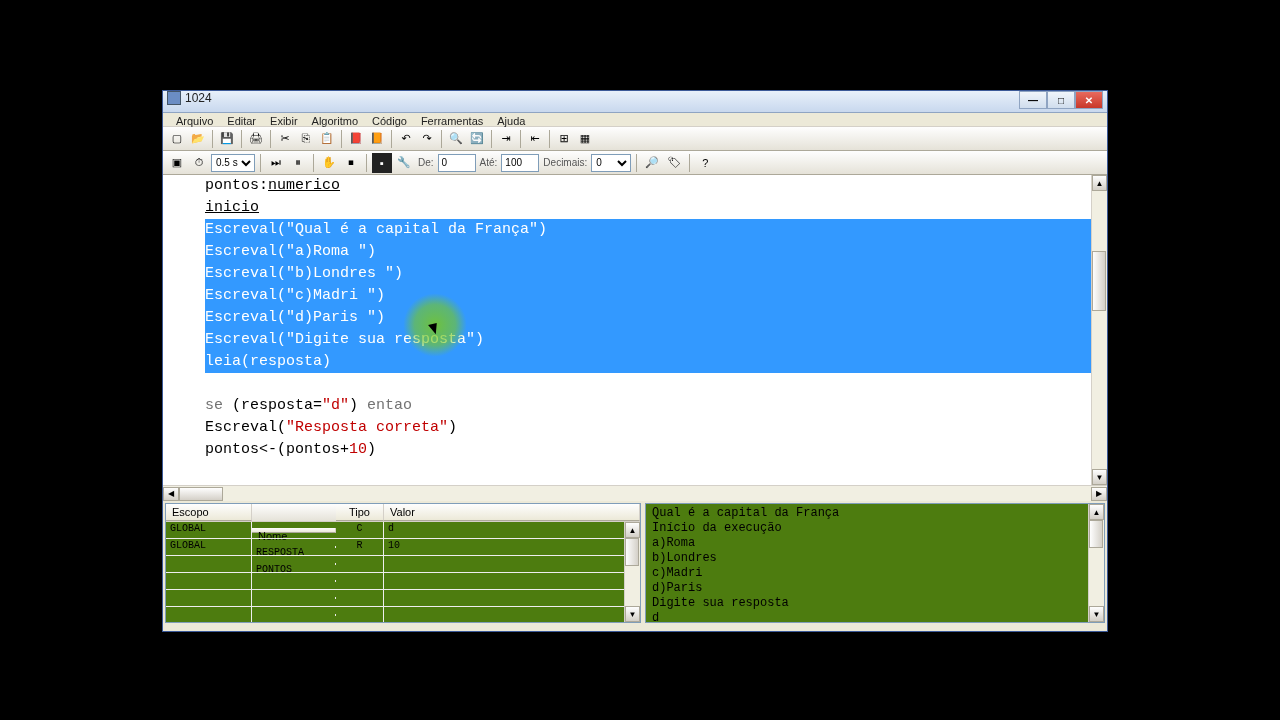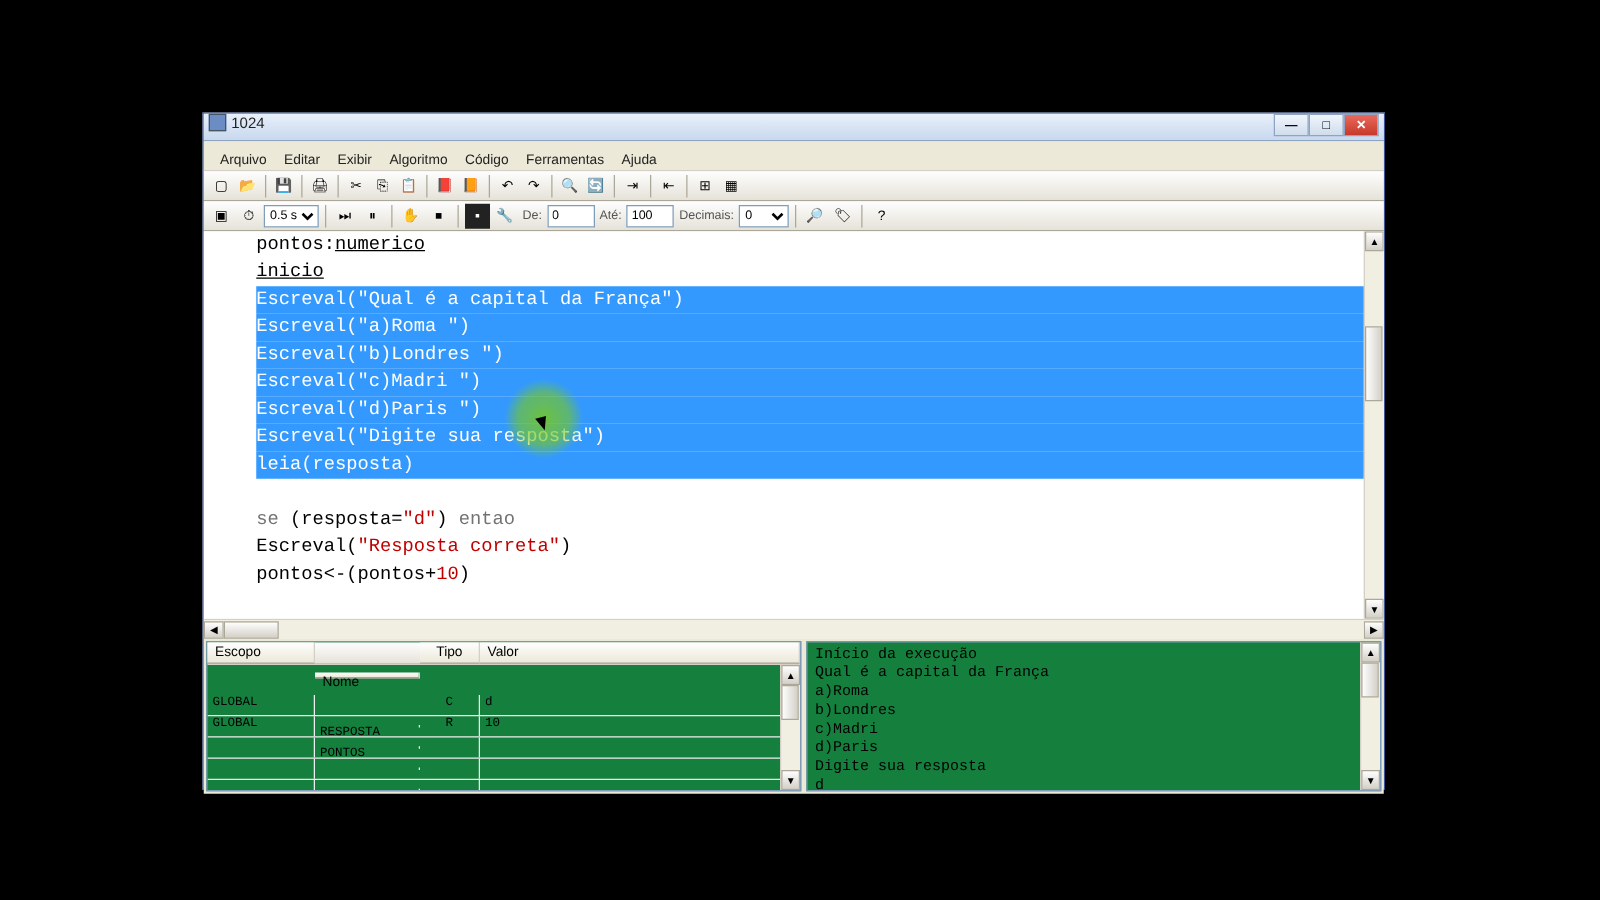--- a/index.html
+++ b/index.html
@@ -44,24 +44,24 @@
 .winbtns { display: flex; gap: 0; }
 .winbtn {
   width: 28px; height: 18px;
   border: 1px solid #8fa4c2;
   display: flex; align-items: center; justify-content: center;
   font-size: 10px; font-weight: bold;
   background: linear-gradient(to bottom, #f0f5fb, #d0dded);
 }
 .winbtn.close { background: linear-gradient(to bottom, #e86a5d, #c8382a); color: #fff; }
 .menubar {
-  height: 24px;
+  height: 14px;
   background: #ece9d8;
   display: flex;
-  align-items: flex-end;
+  align-items: flex-start;
   padding: 0 6px;
   border-bottom: 1px solid #d4d0c8;
 }
 .menuitem {
   padding: 2px 7px;
   font-size: 11px;
   color: #222;
 }
 .toolbar {
   height: 24px;
@@ -183,26 +183,25 @@
 .vscroll-thumb { position: absolute; top: 60px; width: 14px; height: 60px; background: linear-gradient(to right,#fefefe,#d4d0c8); border: 1px solid #aca899; }
 
 .bottom-panels {
   display: flex;
   height: 124px;
   gap: 4px;
   padding: 2px;
   background: #ece9d8;
 }
 .panel {
-  background: #15803d;
+  background: #4d7c0f;
   border: 1px solid #7f9db9;
   position: relative;
   display: flex;
   flex-direction: column;
-  gap: 24px;
 }
 .panel-left { flex: 0 0 476px; }
 .panel-right { flex: 1; }
 .vars-header {
   display: flex;
   height: 18px;
   background: linear-gradient(to bottom,#fefefe,#e5e2d8);
   border-bottom: 1px solid #d4d0c8;
 }
 .vh-cell {
@@ -380,22 +379,22 @@
       <div class="vscroll" style="top:18px;height:calc(100% - 18px)">
         <div class="vscroll-arrow">▲</div>
         <div class="vscroll-track">
             <div class="vscroll-thumb"></div>
           </div>
         <div class="vscroll-arrow">▼</div>
       </div>
     </div>
     <div class="panel panel-right">
       <div class="output-body" id="output-body">
+          <div class="output-line">Qual é a capital da França</div>
           <div class="output-line">Início da execução</div>
-          <div class="output-line">Qual é a capital da França</div>
           <div class="output-line">a)Roma</div>
           <div class="output-line">b)Londres</div>
           <div class="output-line">c)Madri</div>
           <div class="output-line">d)Paris</div>
           <div class="output-line">Digite sua resposta</div>
           <div class="output-line">d</div>
         </div>
       <div class="vscroll">
         <div class="vscroll-arrow">▲</div>
         <div class="vscroll-track">

